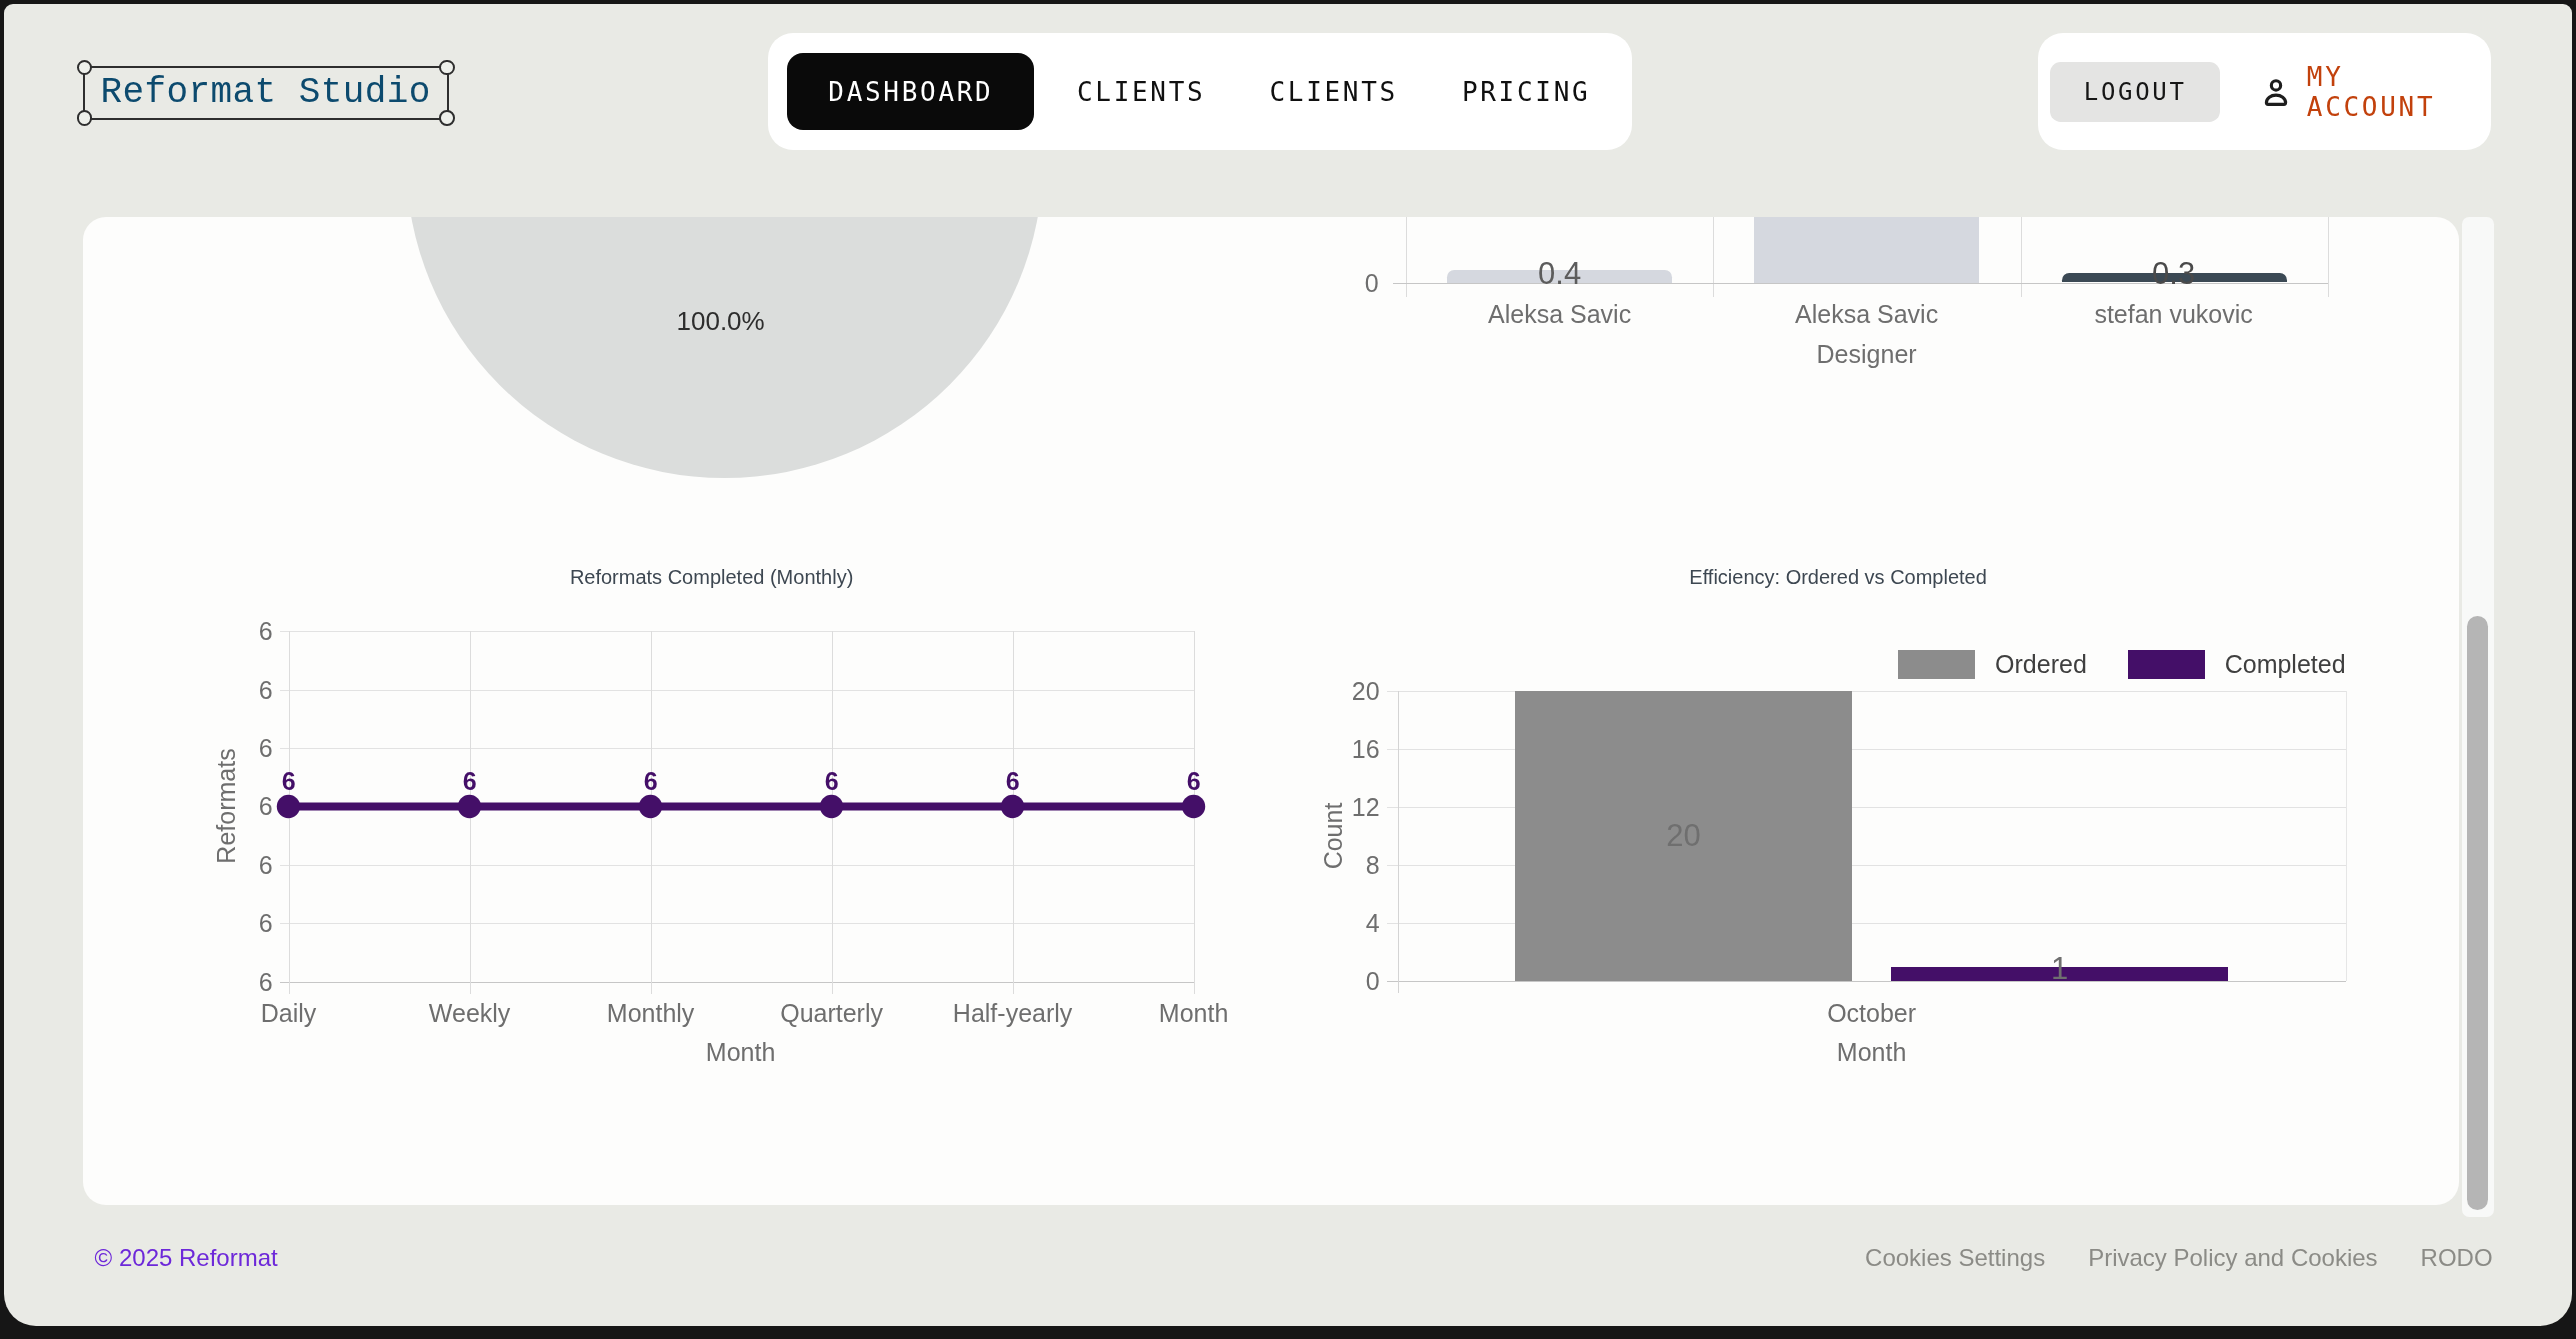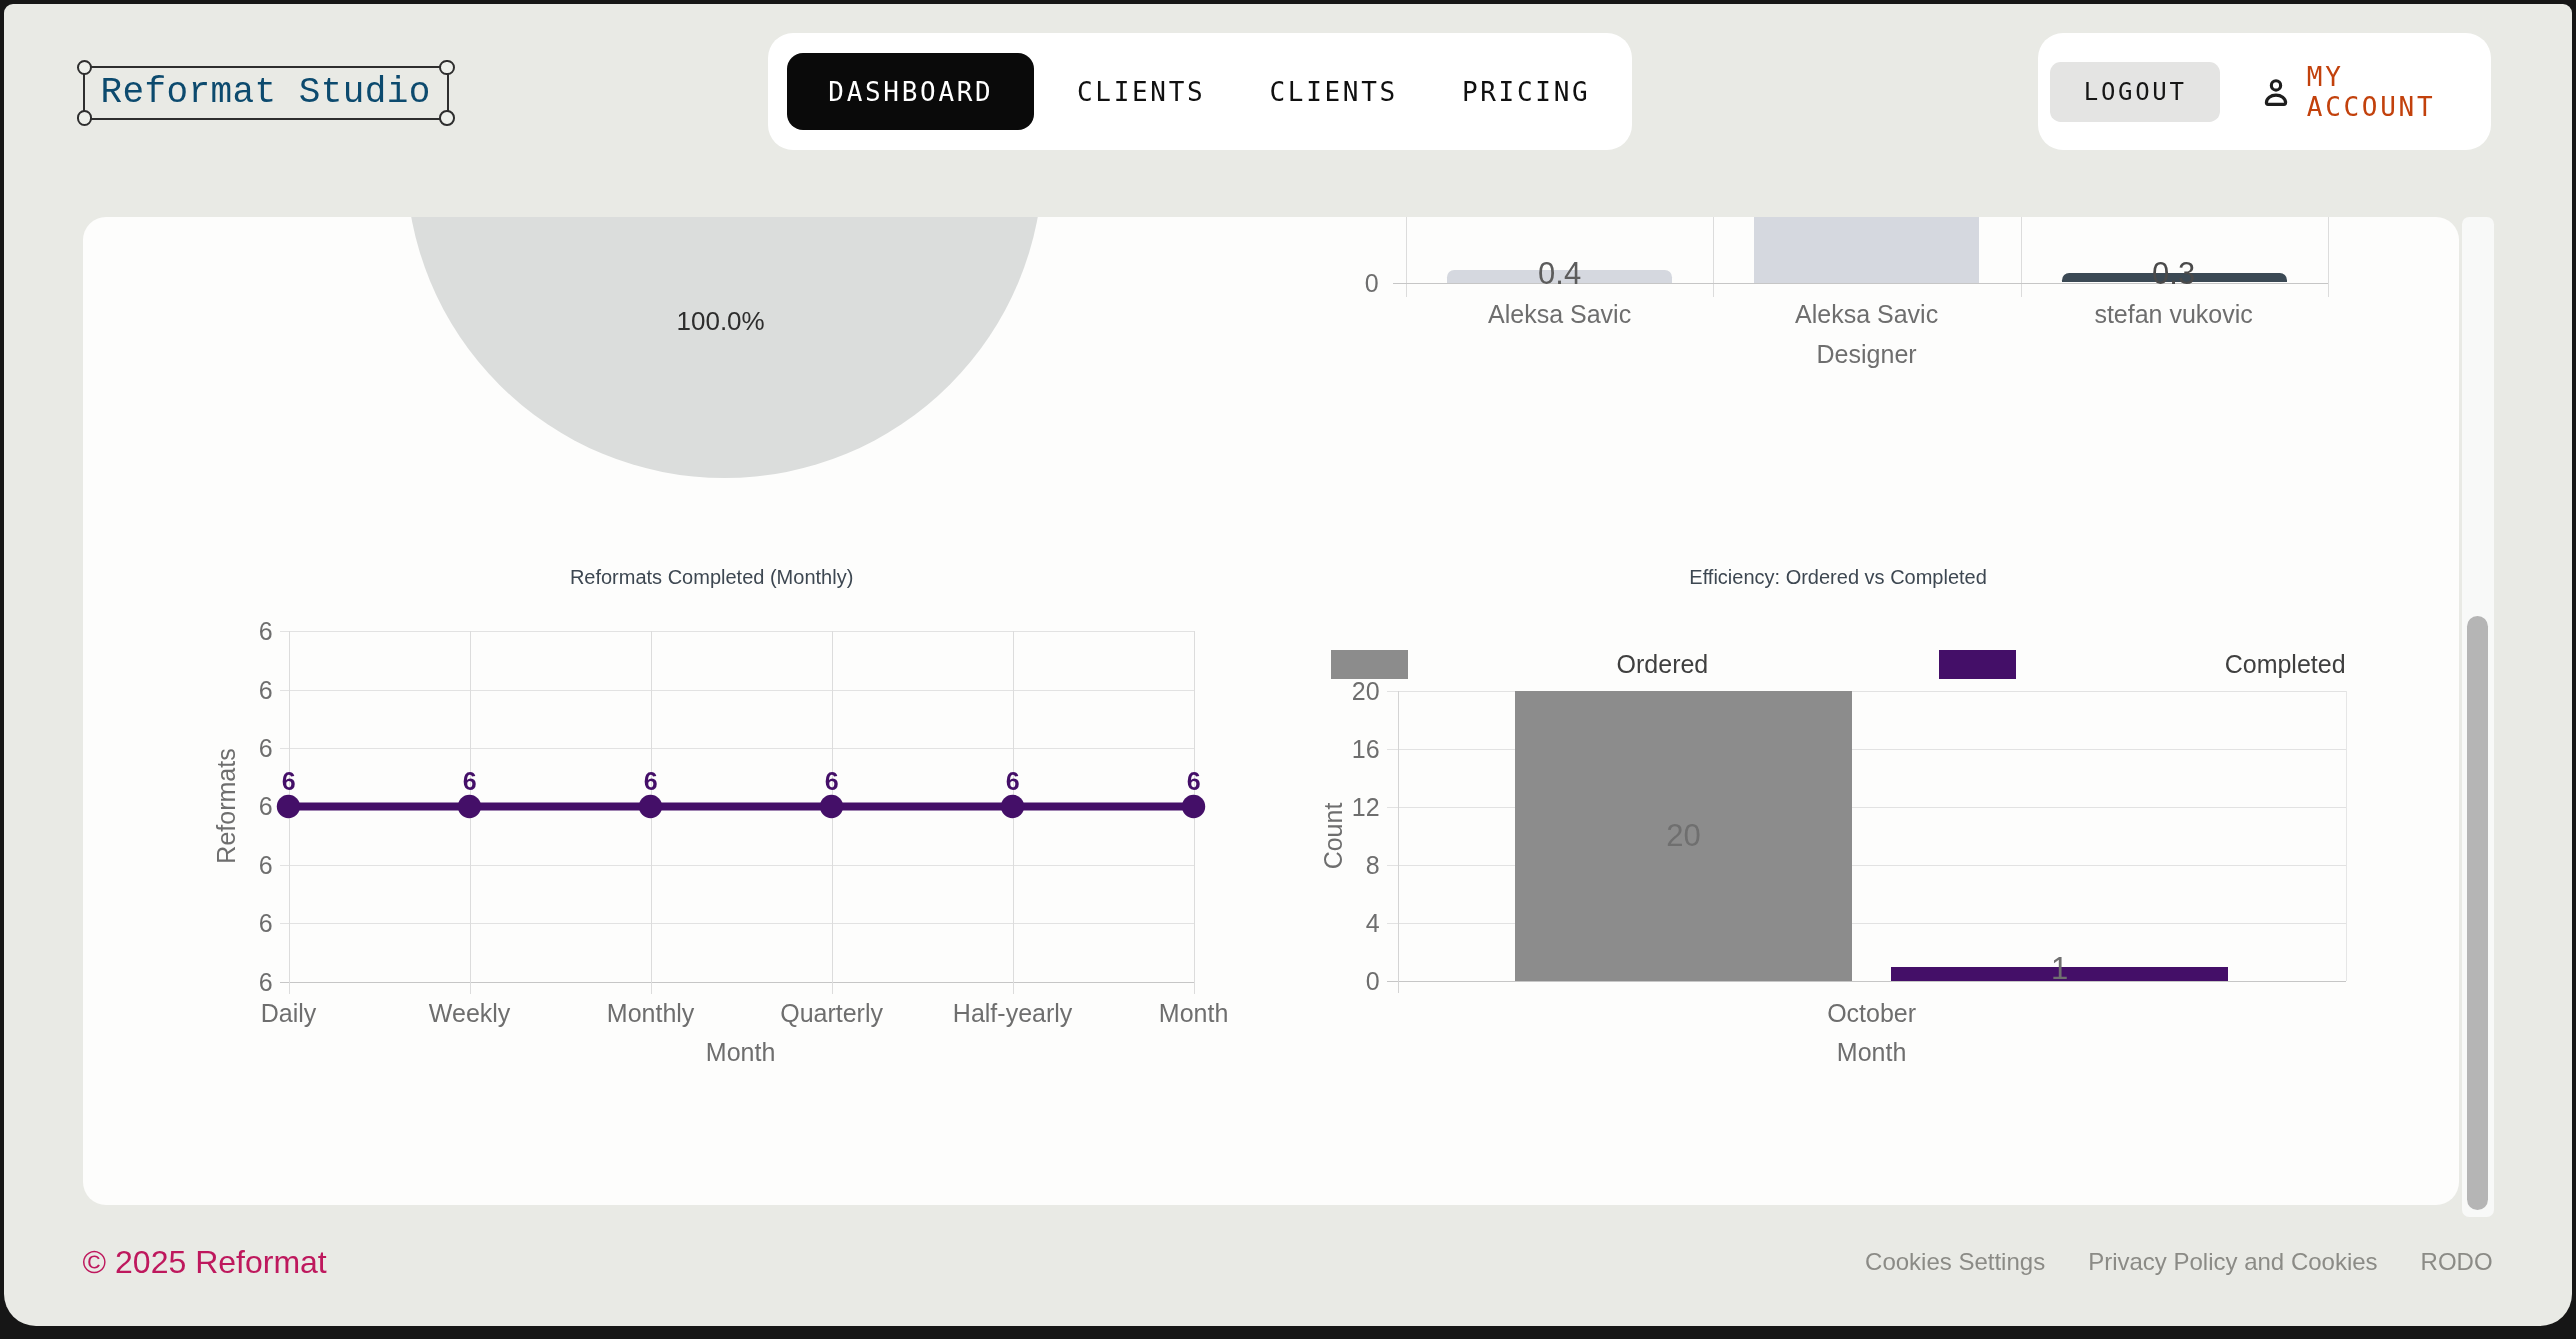--- a/index.html
+++ b/index.html
@@ -48,35 +48,35 @@
   .tick-label{position:absolute;font-size:25px;color:#6e6e6e;transform:translate(-100%,-50%);white-space:nowrap;}
   .cat-label{position:absolute;font-size:25px;color:#6e6e6e;transform:translate(-50%,-50%);white-space:nowrap;}
   .grid-h{position:absolute;height:1.8px;background:#e2e2e2;}
   .grid-h.axisline{background:#c6c6c6;}
   .grid-v{position:absolute;width:1.8px;background:#dcdcdc;}
   .bar{position:absolute;}
   .val-label{position:absolute;font-size:31px;transform:translate(-50%,-50%);white-space:nowrap;}
   .pt-label{position:absolute;font-size:25px;font-weight:bold;transform:translate(-50%,-50%);}
   .line-svg{position:absolute;overflow:visible;pointer-events:none;}
 
-  .legend{position:absolute;left:1248px;top:433px;width:1015px;display:flex;justify-content:space-between;
+  .legend{position:absolute;left:1248px;top:433px;width:1015px;display:flex;justify-content:flex-end;
           align-items:center;gap:19.7px;}
   .legend-swatch{width:77px;height:29px;display:inline-block;}
   .legend-label{font-size:25px;color:#3f3f3f;}
 
   
   .scroll-track{position:absolute;left:2458px;top:213px;width:32px;height:1000px;background:#f8f9f8;
                 border-radius:7.2px;}
   .scroll-thumb{position:absolute;left:5.4px;top:399px;width:21.5px;height:594px;background:#b5b5b5;
                 border-radius:10.7px;cursor:pointer;}
 
   
   .footer{position:absolute;left:79px;top:1240px;width:2410px;display:flex;align-items:center;
           justify-content:space-between;}
-  .footer-copy{font-size:32px;color:#be185d;}
+  .footer-copy{font-size:24px;color:#6d28d9;margin-left:12px;}
   .footer-links{display:flex;gap:43px;}
   .footer-link{font-size:24px;color:#8b8b86;cursor:pointer;text-decoration:none;white-space:nowrap;}
 </style>
 </head>
 <body>
 
 <div class="app">
 
   <div class="logo">
     <span class="handle h-tl"></span>

